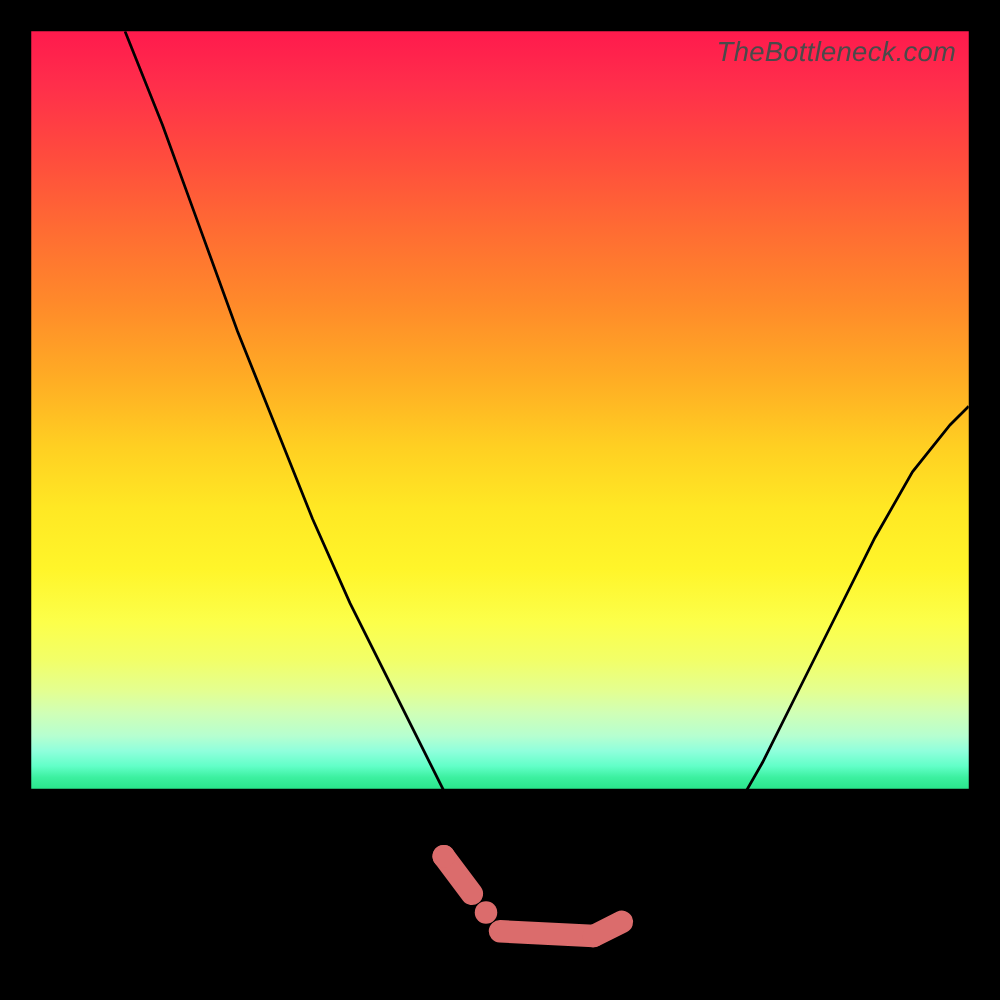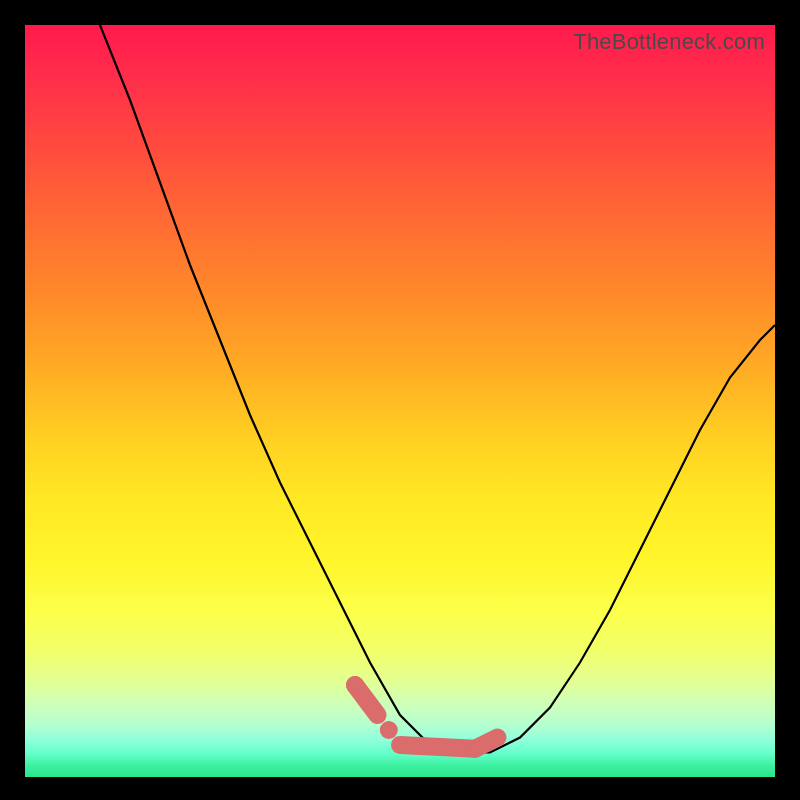--- a/index.html
+++ b/index.html
@@ -15,21 +15,21 @@
     position: relative;
     width: 800px;
     height: 800px;
     background: #000;
   }
   .plot {
     position: absolute;
     left: 25px;
     top: 25px;
     width: 750px;
-    height: 752px;
+    height: 606px;
     background: linear-gradient(
       to bottom,
       #ff1a4d 0%,
       #ff2e4b 7%,
       #ff4a3e 16%,
       #ff6b33 26%,
       #ff8a2a 36%,
       #ffad24 46%,
       #ffd022 55%,
       #ffe824 63%,
@@ -37,20 +37,21 @@
       #fcff4a 78%,
       #f2ff68 83%,
       #e4ff90 87%,
       #d0ffb6 90%,
       #b6ffd0 93%,
       #90ffdc 95%,
       #62ffc8 97%,
       #3cf0a0 98.5%,
       #2ae68c 100%
     );
+    font-style: italic;
   }
   .watermark {
     position: absolute;
     top: 4px;
     right: 10px;
     color: #4a4a4a;
     font-size: 22px;
     font-weight: 500;
     letter-spacing: 0.2px;
     user-select: none;

